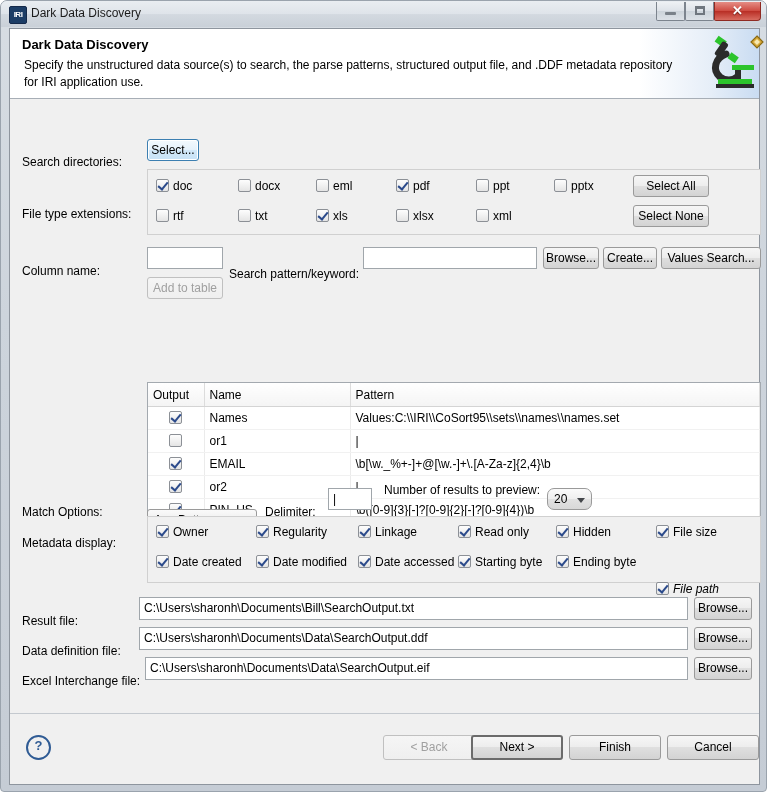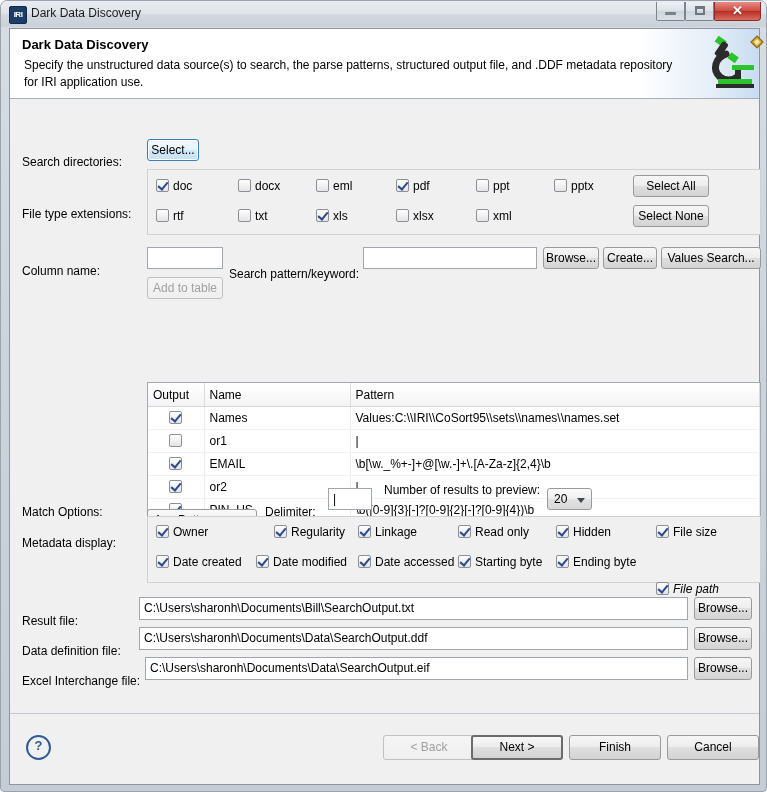--- a/index.html
+++ b/index.html
@@ -483,32 +483,32 @@
       </div>
 
       <div class="lbl" style="left:12px; top:394px;">Match Options:</div>
       <div class="combo" style="left:137px; top:410px; width:110px; height:22px;">
         <span>Any Pattern</span>
         <span class="arrow"></span>
       </div>
       <div class="lbl" style="left:255px; top:394px;">Delimiter:</div>
       <div class="txt" style="left:318px; top:389px; width:44px; height:22px;">|</div>
       <div class="lbl" style="left:374px; top:372px;">Number of results to preview:</div>
-      <div class="combo" style="left:537px; top:389px; width:45px; height:22px;">
+      <div class="combo" style="left:537px; top:389px; width:45px; height:22px;border-radius:7px;">
         <span>20</span>
         <span class="arrow"></span>
       </div>
 
       <div class="lbl" style="left:12px; top:425px;">Metadata display:</div>
       <div class="group" style="left:137px; top:417px; width:614px; height:67px;"></div>
 
       <div class="cbrow" style="left:146px; top:426px;">
         <span class="cb checked"></span><span class="cb-lbl">Owner</span>
       </div>
-      <div class="cbrow" style="left:264px; top:426px;text-align:center;">
+      <div class="cbrow" style="left:246px; top:426px;text-align:center;">
         <span class="cb checked"></span><span class="cb-lbl">Regularity</span>
       </div>
       <div class="cbrow" style="left:348px; top:426px;">
         <span class="cb checked"></span><span class="cb-lbl">Linkage</span>
       </div>
       <div class="cbrow" style="left:448px; top:426px;">
         <span class="cb checked"></span><span class="cb-lbl">Read only</span>
       </div>
       <div class="cbrow" style="left:546px; top:426px;">
         <span class="cb checked"></span><span class="cb-lbl">Hidden</span>

